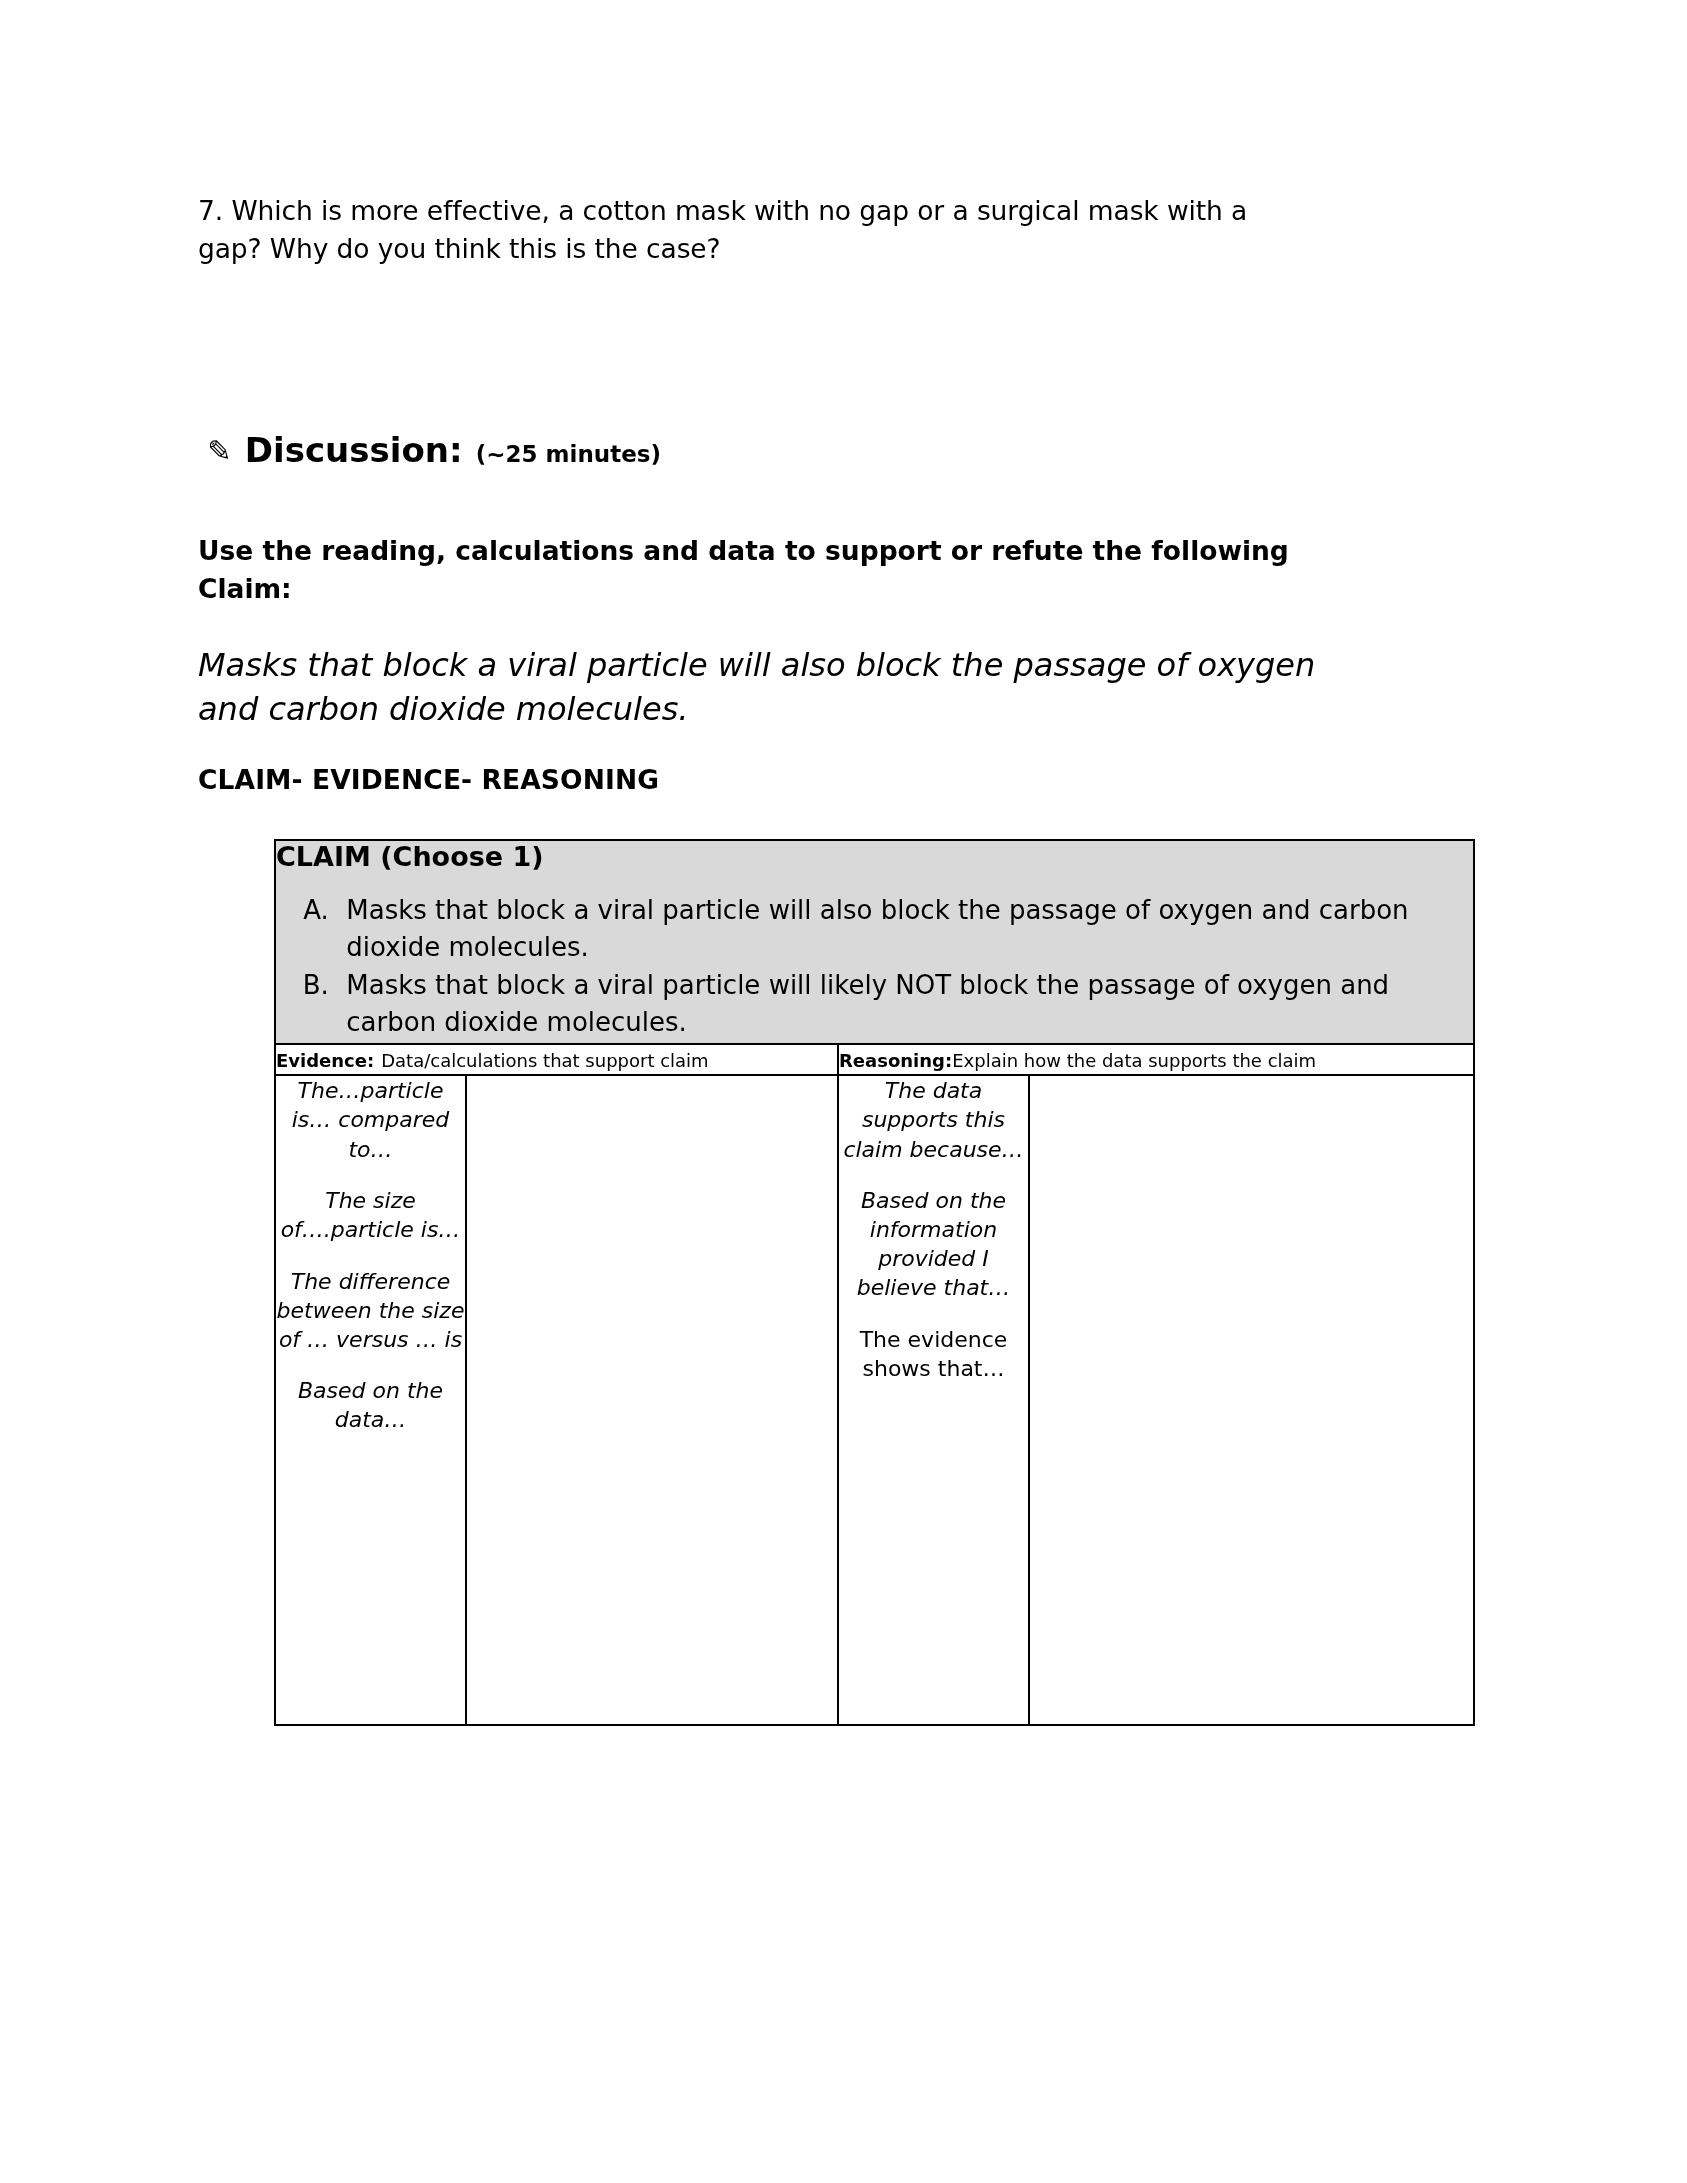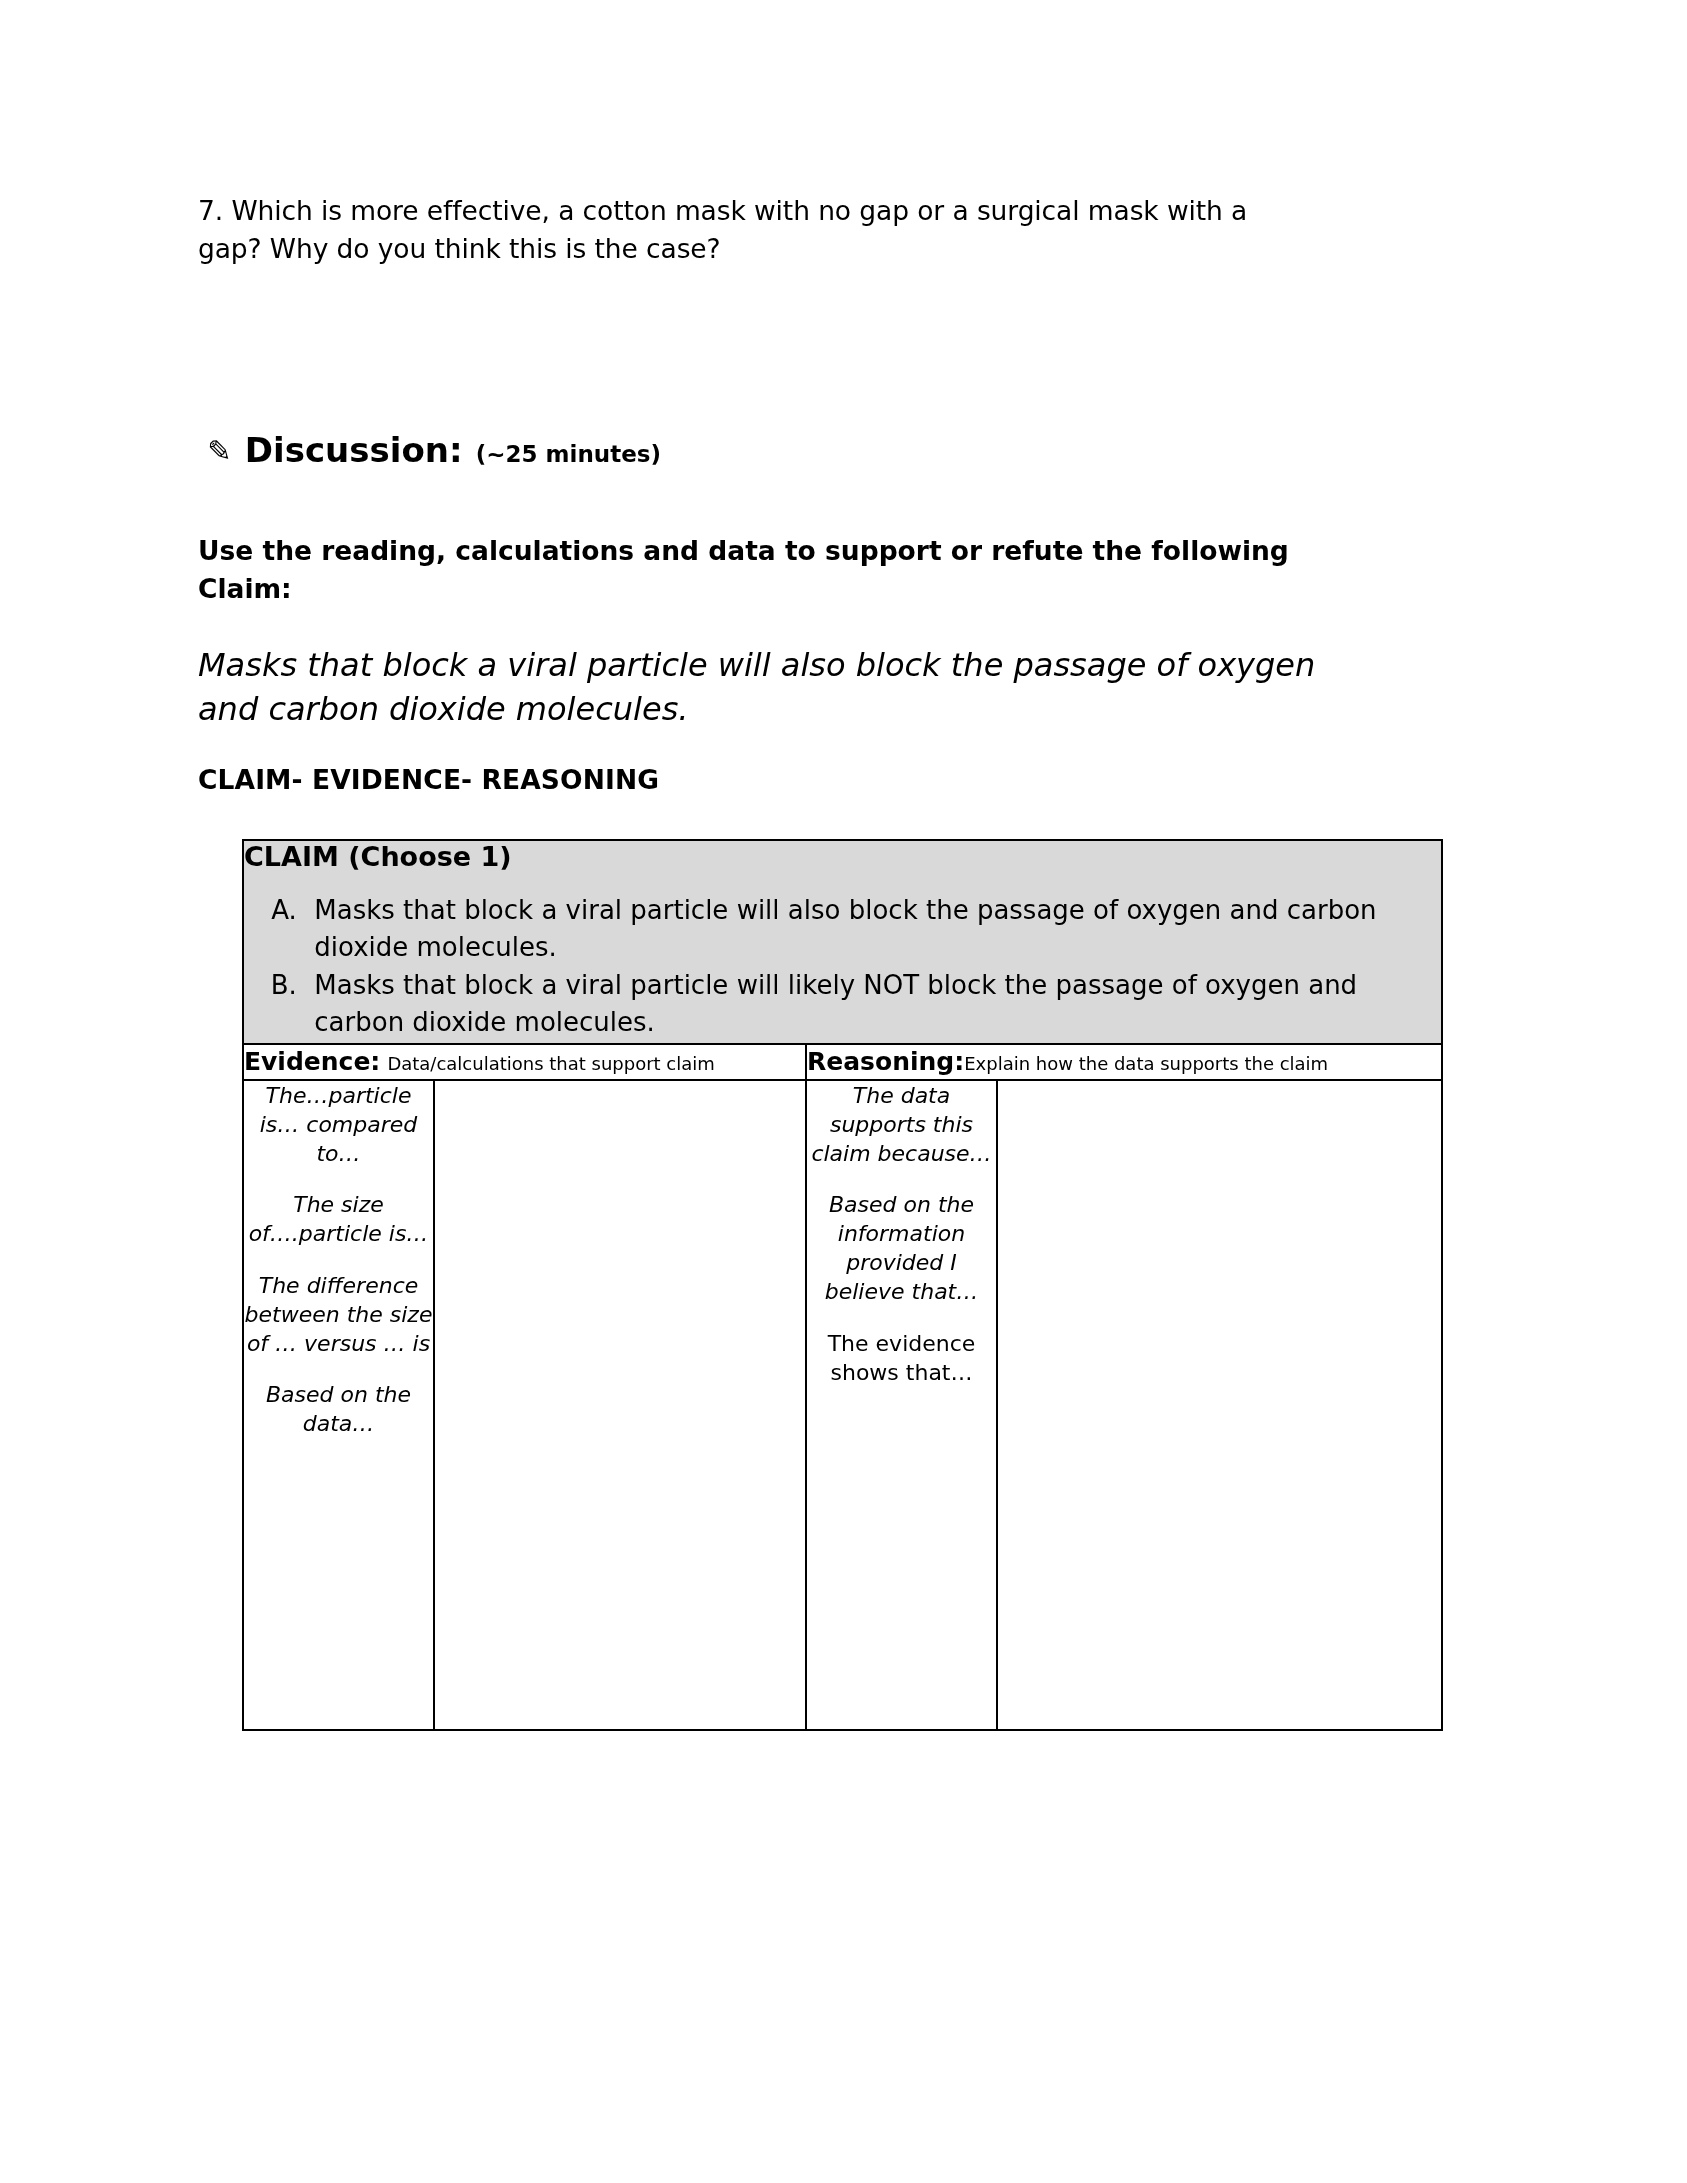--- a/index.html
+++ b/index.html
@@ -64,21 +64,21 @@
   .spacer-4 { height: 33px; }
   .cer-label {
     font-size: 26.5px;
     font-weight: bold;
     letter-spacing: 0.1px;
   }
   .spacer-5 { height: 44px; }
 
   table.cer {
     border-collapse: collapse;
-    margin-left: 44px;
+    margin-left: 76px;
     width: 1197px;
     table-layout: fixed;
     border-radius: 20px;
   }
   table.cer td {
     border: 2px solid #000000;
     vertical-align: top;
     padding: 0;
   }
   .claim-cell {
@@ -99,21 +99,21 @@
   }
   ol.claim-list li {
     padding-left: 9.3px;
     margin-bottom: 1.3px;
   }
   .hdr-cell {
     padding: 18.5px 17px 17px 17px;
     background: #ffffff;
   }
   .hdr-cell .big {
-    font-size: 25px;
+    font-size: 18px;
     font-weight: bold;
   }
   .hdr-cell .small {
     font-size: 18px;
     font-weight: normal;
   }
   .hdr-cell .line {
     font-size: 22px;
     line-height: 1.36;
   }

